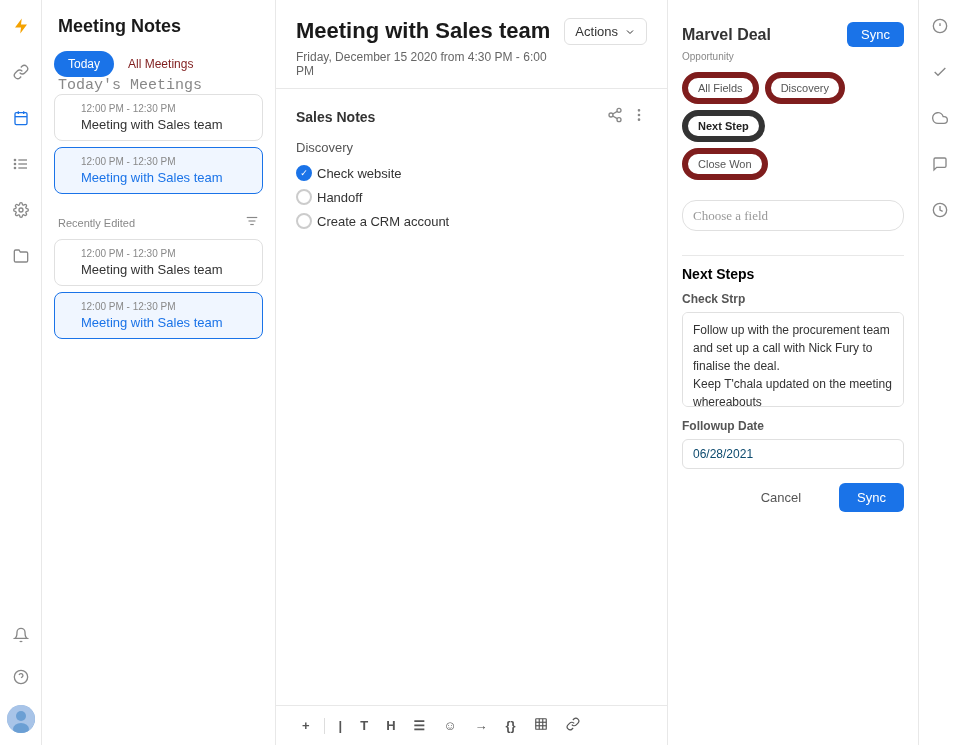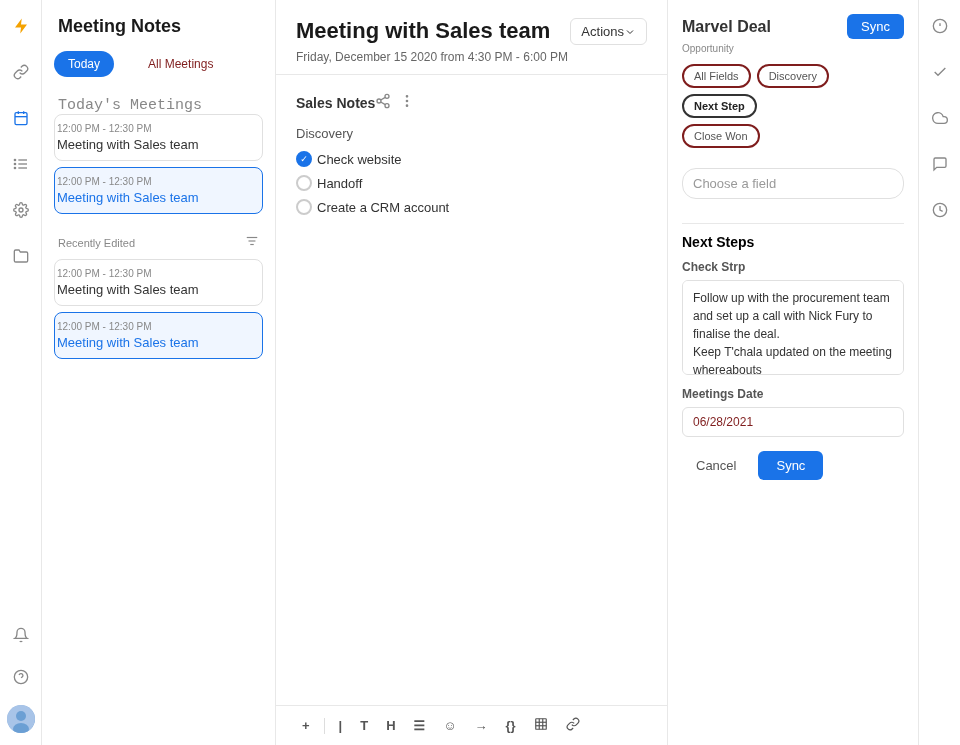--- a/index.html
+++ b/index.html
@@ -25,84 +25,84 @@
     
     .sidebar {
       width: 234px;
       background: #fff;
       border-right: 1px solid #e8e8e8;
       display: flex;
       flex-direction: column;
       padding: 16px 12px;
     }
     .sidebar-title { font-size: 18px; font-weight: 700; color: #1a1a1a; margin-bottom: 14px; padding: 0 4px; }
-    .sidebar-tabs { display: flex; gap: 20px; margin-bottom: 20px; }
+    .sidebar-tabs { display: flex; gap: 0; margin-bottom: 0; }
     .sidebar-tab { padding: 6px 14px; border-radius: 20px; border: none; cursor: pointer; font-size: 12px; font-weight: 500; }
     .sidebar-tab.active { background: #1a73e8; color: #fff; }
     .sidebar-tab.inactive { background: transparent; color: #7f1d1d; }
     .section-label { font-size: 15px; color: #888; font-weight: 500; margin-bottom: 0; padding: 0 4px; font-family: Liberation Mono, monospace; }
-    .meeting-card { border: 1px solid #e0e0e0; border-radius: 8px; padding: 8px 2px; margin-bottom: 6px; cursor: pointer; }
+    .meeting-card { border: 1px solid #e0e0e0; border-radius: 8px; padding: 8px 26px; margin-bottom: 6px; cursor: pointer; }
     .meeting-card.selected { border-color: #1a73e8; background: #f0f6ff; }
     .meeting-time { font-size: 10px; color: #888; margin-bottom: 3px; }
     .meeting-name { font-size: 13px; font-weight: 500; color: #333; }
     .meeting-card.selected .meeting-name { color: #1a73e8; }
     .recently-edited-header { display: flex; justify-content: space-between; align-items: center; margin: 14px 0 8px; padding: 0 4px; }
     .recently-label { font-size: 11px; color: #888; font-weight: 500; }
 
     
     .main-content {
       flex: 1;
       display: flex;
       flex-direction: column;
       border-right: 1px solid #e8e8e8;
       overflow: hidden;
     }
     .main-header { padding: 18px 20px 10px; border-bottom: 1px solid #e8e8e8; }
     .main-title { font-size: 22px; font-weight: 700; color: #1a1a1a; margin-bottom: 6px; }
     .main-date { font-size: 12px; color: #666; margin-bottom: 0; }
     .main-header-row { display: flex; justify-content: space-between; align-items: flex-start; }
-    .actions-btn { display: flex; align-items: center; border: 1px solid #e0e0e0; background: #fff; padding: 5px 10px; border-radius: 6px; cursor: pointer; font-size: 13px; color: #333; }
+    .actions-btn { display: flex; align-items: center; gap: 6px; border: 1px solid #e0e0e0; background: #fff; padding: 5px 10px; border-radius: 6px; cursor: pointer; font-size: 13px; color: #333; }
     .notes-area { flex: 1; padding: 18px 20px; overflow-y: auto; }
-    .notes-section-title { font-size: 14px; font-weight: 600; margin-bottom: 14px; display: flex; justify-content: flex-start; align-items: center; }
+    .notes-section-title { font-size: 14px; font-weight: 600; margin-bottom: 14px; display: flex; justify-content: space-between; align-items: center; }
     .notes-icons { display: flex; gap: 8px; }
     .notes-icon-btn { cursor: pointer; color: #888; }
     .discovery-label { font-size: 13px; color: #555; margin-bottom: 10px; }
     .checklist-item { display: flex; align-items: center; gap: 5px; margin-bottom: 8px; font-size: 13px; }
     .check-circle { width: 16px; height: 16px; border-radius: 50%; border: 2px solid #ccc; display: flex; align-items: center; justify-content: center; flex-shrink: 0; }
     .check-circle.checked { background: #1a73e8; border-color: #1a73e8; }
     .check-circle.checked::after { content: '✓'; color: white; font-size: 9px; }
     .toolbar { display: flex; gap: 6px; align-items: center; padding: 8px 20px; border-top: 1px solid #e8e8e8; }
     .toolbar-btn { padding: 3px 6px; cursor: pointer; color: #555; border: none; background: transparent; border-radius: 4px; font-size: 13px; font-weight: 600; }
     .toolbar-sep { width: 1px; height: 16px; background: #ddd; margin: 0 2px; }
 
     
     .right-panel {
       width: 250px;
       background: #fff;
       display: flex;
       flex-direction: column;
-      padding: 14px 14px;
+      padding: 22px 14px;
       overflow-y: auto;
     }
     .deal-header { display: flex; justify-content: space-between; align-items: center; margin-bottom: 4px; }
     .deal-title { font-size: 16px; font-weight: 700; }
     .sync-btn { background: #1a73e8; color: #fff; border: none; padding: 5px 14px; border-radius: 6px; cursor: pointer; font-size: 13px; font-weight: 500; }
     .opportunity-label { font-size: 10px; color: #888; margin-bottom: 10px; }
     .filter-tabs { display: flex; gap: 6px; flex-wrap: wrap; margin-bottom: 6px; }
-    .filter-tab { padding: 4px 10px; border: 2px solid #7f1d1d; border-radius: 16px; font-size: 11px; cursor: pointer; color: #555; background: #fff; }
+    .filter-tab { padding: 4px 10px; border: 6px solid #7f1d1d; border-radius: 16px; font-size: 11px; cursor: pointer; color: #555; background: #fff; }
     .filter-tab.active { border-color: #333; background: #fff; font-weight: 600; color: #222; }
     .filter-tab.close-won { margin-bottom: 10px; }
-    .field-select { width: 100%; padding: 7px 10px; border: 1px solid #e0e0e0; border-radius: 14px; font-size: 13px; color: #999; margin-bottom: 14px; background: #fff; appearance: none; }
+    .field-select { width: 100%; padding: 7px 10px; border: 1px solid #e0e0e0; border-radius: 14px; font-size: 13px; color: #999; margin-bottom: 14px; background: #fff; appearance: none; font-family: Liberation Serif, serif; }
     .divider { height: 1px; background: #e8e8e8; margin: 10px 0; }
     .next-steps-title { font-size: 14px; font-weight: 700; margin-bottom: 10px; color: #000000; }
     .next-strp-label { font-size: 12px; font-weight: 600; color: #555; margin-bottom: 6px; }
     .next-step-textarea { width: 100%; border: 1px solid #e0e0e0; border-radius: 6px; padding: 8px 10px; font-size: 12px; color: #333; resize: none; height: 95px; line-height: 1.5; font-family: inherit; margin-bottom: 12px; }
     .followup-label { font-size: 12px; font-weight: 600; color: #555; margin-bottom: 6px; }
-    .followup-input { width: 100%; border: 1px solid #e0e0e0; border-radius: 6px; padding: 7px 10px; font-size: 12px; color: #7f1d1d; margin-bottom: 14px; font-family: inherit; }
-    .action-btns { display: flex; gap: 8px; justify-content: flex-start; }
+    .followup-input { width: 100%; border: 1px solid #e0e0e0; border-radius: 6px; padding: 7px 10px; font-size: 12px; color: #0c4a6e; margin-bottom: 14px; font-family: inherit; }
+    .action-btns { display: flex; gap: 24px; justify-content: flex-end; }
     .cancel-btn { background: transparent; border: none; color: #555; padding: 7px 14px; cursor: pointer; font-size: 13px; border-radius: 6px; }
     .save-sync-btn { background: #1a73e8; color: #fff; border: none; padding: 7px 18px; border-radius: 6px; cursor: pointer; font-size: 13px; font-weight: 500; }
 
     
     .right-icon-bar {
       width: 42px;
       background: #fff;
       border-left: 1px solid #e8e8e8;
       display: flex;
       flex-direction: column;
@@ -322,21 +322,21 @@
     <option>Choose a field</option>
   </select>
 
   <div class="divider"></div>
 
   <div class="next-steps-title">Next Steps</div>
   <div class="next-strp-label">Check Strp</div>
   <textarea class="next-step-textarea" style="">Follow up with the procurement team and set up a call with Nick Fury to finalise the deal.
 Keep T'chala updated on the meeting whereabouts</textarea>
 
-  <div class="followup-label">Meetings Date</div>
+  <div class="followup-label">Followup Date</div>
   <input class="followup-input" type="text" value="06/28/2021" style="">
 
   <div class="action-btns">
     <button class="cancel-btn">Cancel</button>
     <button class="save-sync-btn">Sync</button>
   </div>
 </div>
 
 <div class="right-icon-bar">
   <div class="icon-btn">

